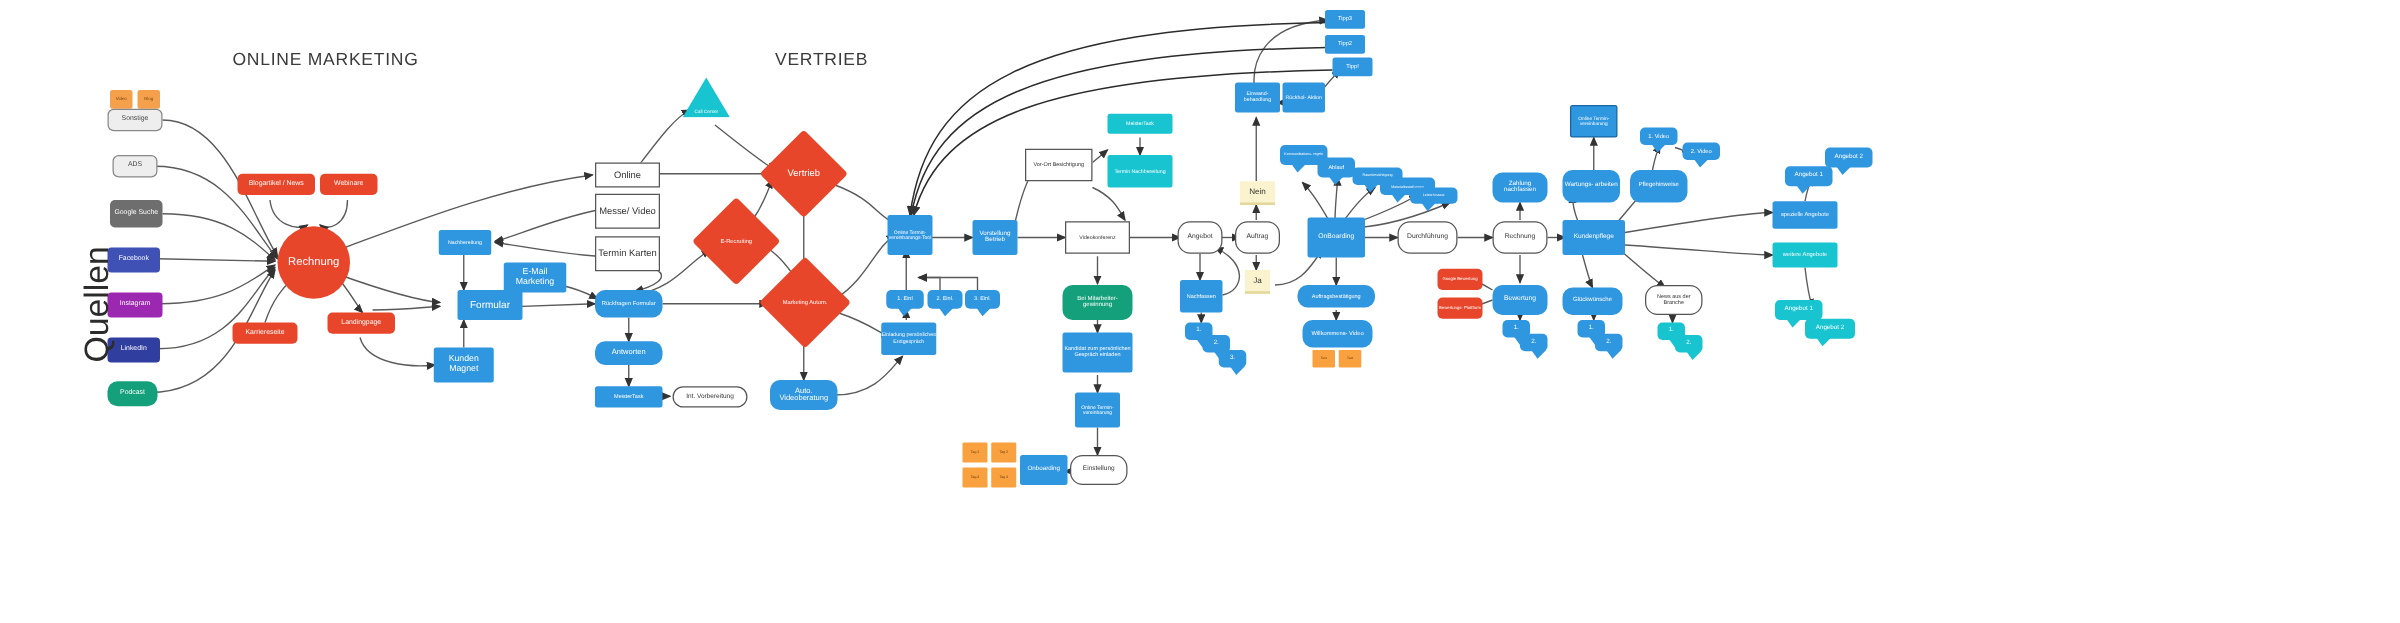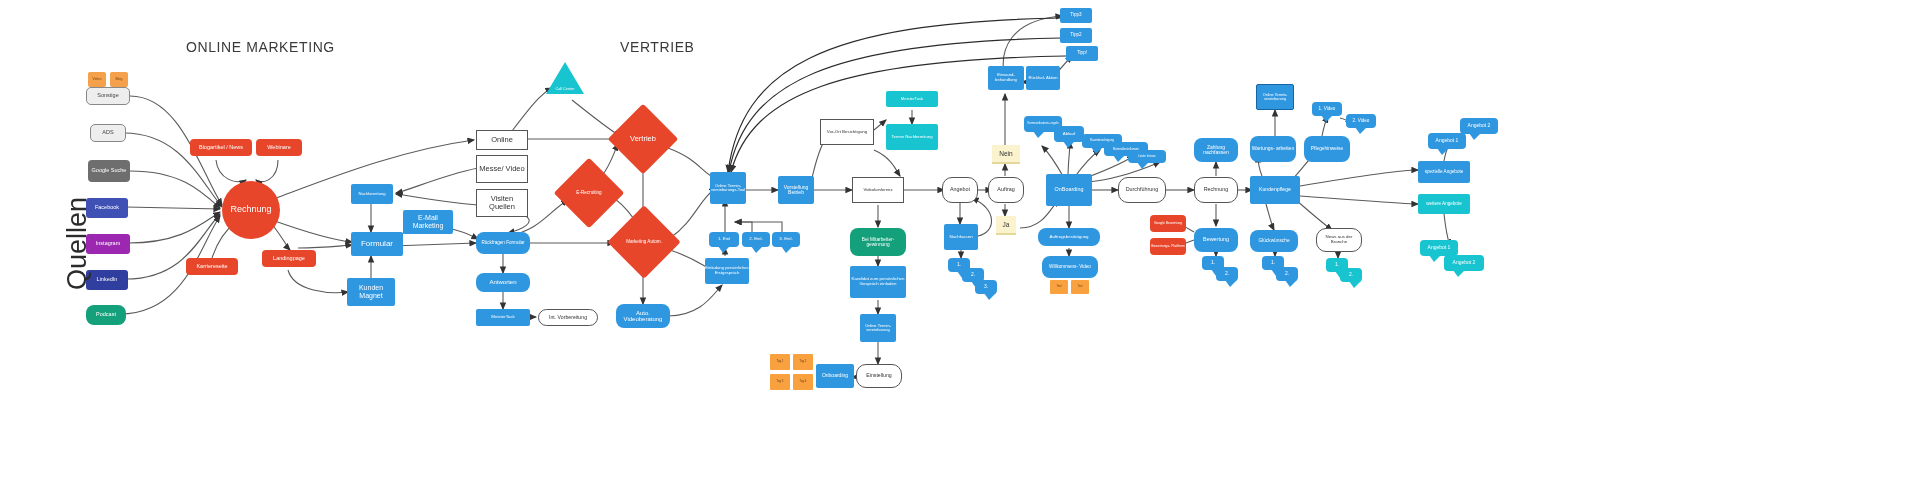--- a/index.html
+++ b/index.html
@@ -253,27 +253,27 @@
   <div class="node rect navy" style="left:86px;top:270px;width:42px;height:20px;font-size:5.5px;border-radius:3px;">LinkedIn</div>
   <div class="node rect green" style="left:86px;top:305px;width:40px;height:20px;font-size:5.5px;">Podcast</div>
 
   <div class="node" style="left:222px;top:181px;width:58px;height:58px;border-radius:50%;background:#e8462a;font-size:9px;">Rechnung</div>
   <div class="node red" style="left:190px;top:139px;width:62px;height:17px;font-size:5.5px;">Blogartikel / News</div>
   <div class="node red" style="left:256px;top:139px;width:46px;height:17px;font-size:5.5px;">Webinare</div>
   <div class="node red" style="left:186px;top:258px;width:52px;height:17px;font-size:5.5px;">Karriereseite</div>
   <div class="node red" style="left:262px;top:250px;width:54px;height:17px;font-size:5.5px;">Landingpage</div>
 
   <div class="node rect blue" style="left:351px;top:184px;width:42px;height:20px;font-size:4.2px;">Nachbereitung</div>
-  <div class="node rect blue" style="left:351px;top:232px;width:52px;height:24px;font-size:8px;">Formular</div>
+  <div class="node rect blue" style="left:366px;top:232px;width:52px;height:24px;font-size:8px;">Formular</div>
   <div class="node rect blue" style="left:347px;top:278px;width:48px;height:28px;font-size:7px;">Kunden Magnet</div>
   <div class="node rect blue" style="left:403px;top:210px;width:50px;height:24px;font-size:7px;">E-Mail Marketing</div>
 
   <div class="node white" style="left:476px;top:130px;width:52px;height:20px;font-size:7.5px;">Online</div>
   <div class="node white" style="left:476px;top:155px;width:52px;height:28px;font-size:7.5px;">Messe/ Video</div>
-  <div class="node white" style="left:476px;top:189px;width:52px;height:28px;font-size:7.5px;">Visiten Quellen</div>
+  <div class="node white" style="left:476px;top:189px;width:52px;height:28px;font-size:7.5px;">Termin Karten</div>
 
   <div class="tri" style="left:546px;top:62px;width:38px;height:32px;">
     <div class="tshape"></div>
     <div class="tlabel" style="font-size:3.8px;">Call Center</div>
   </div>
 
   <div class="node round blue" style="left:476px;top:232px;width:54px;height:22px;font-size:4.6px;">Rückfragen Formular</div>
   <div class="node round blue" style="left:476px;top:273px;width:54px;height:19px;font-size:6px;">Antworten</div>
   <div class="node rect blue" style="left:476px;top:309px;width:54px;height:17px;font-size:4.4px;">MeisterTask</div>
   <div class="node whiteR" style="left:538px;top:309px;width:60px;height:17px;font-size:5.2px;">Int. Vorbereitung</div>

